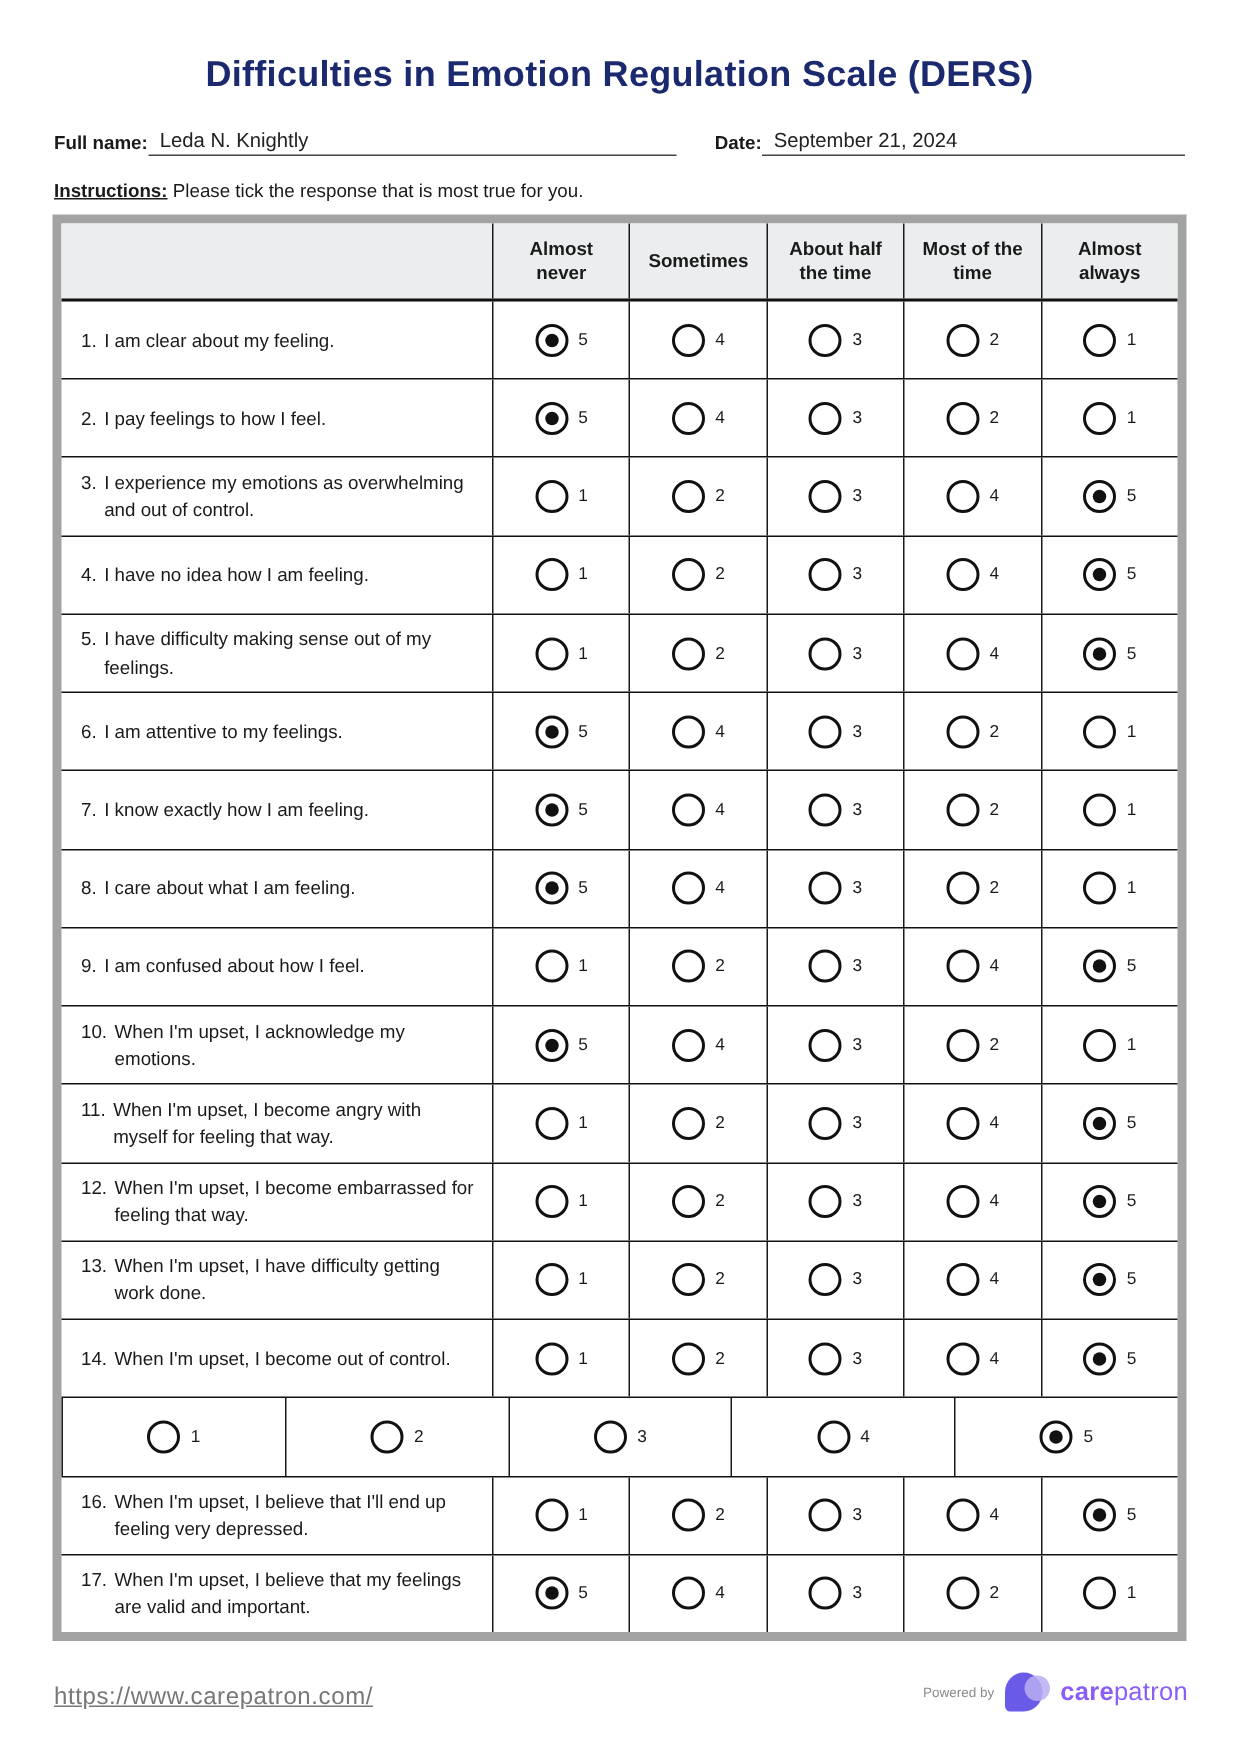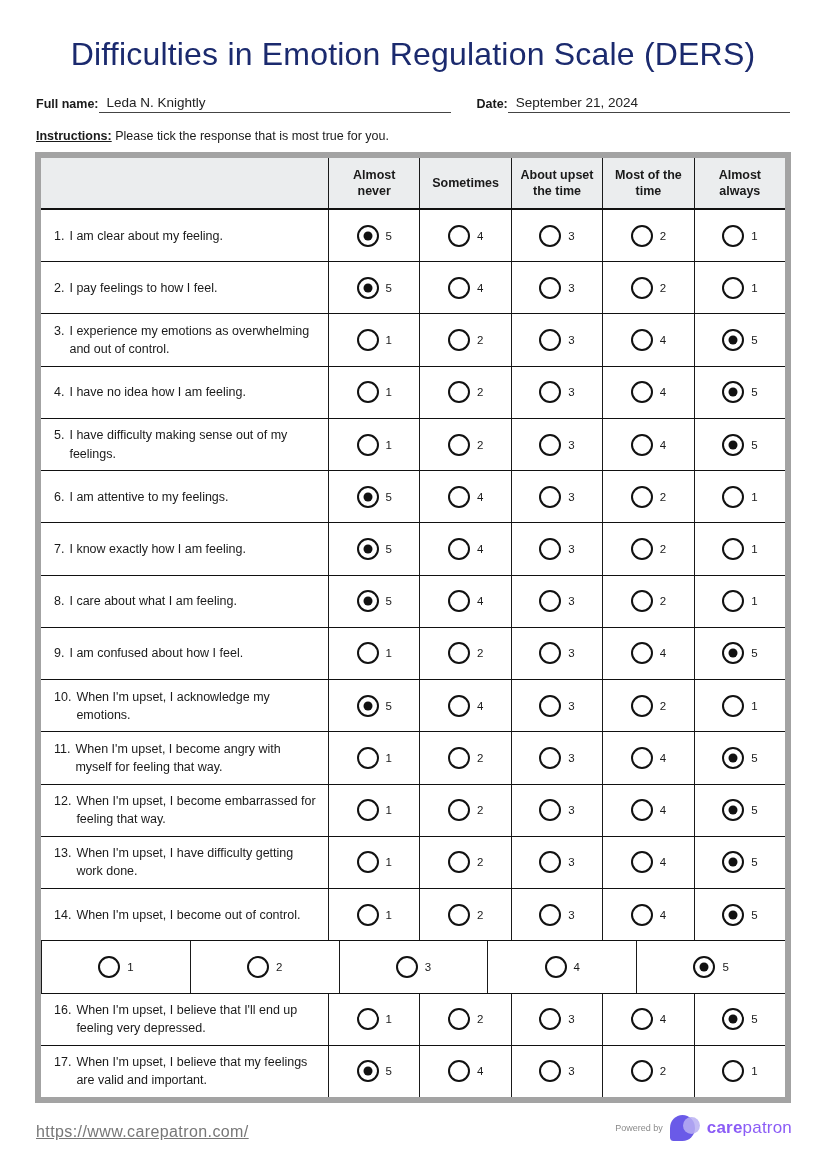--- a/index.html
+++ b/index.html
@@ -9,22 +9,22 @@
     position: relative;
     width: 826px;
     height: 1169px;
     background: #ffffff;
     overflow: hidden;
   }
   
   .title {
     padding-top: 36px;
     text-align: center;
-    font-size: 32px;
-    font-weight: 400;
+    font-size: 24px;
+    font-weight: 700;
     color: #1b2a6e;
     letter-spacing: 0.2px;
   }
   .fields-row {
     display: flex;
     align-items: flex-end;
     margin: 22px 36px 0 36px;
   }
   .flabel {
     font-size: 12.5px;
@@ -174,21 +174,21 @@
     <div class="trow thead">
       <div class="qcol"></div>
 
     <div class="ocol">
           <span class="th-label">Almost never</span>
         </div>
         <div class="ocol">
           <span class="th-label">Sometimes</span>
         </div>
         <div class="ocol">
-          <span class="th-label">About upset the time</span>
+          <span class="th-label">About half the time</span>
         </div>
         <div class="ocol">
           <span class="th-label">Most of the time</span>
         </div>
         <div class="ocol">
           <span class="th-label">Almost always</span>
         </div>
       </div>
 
   <div class="trow qrow">

